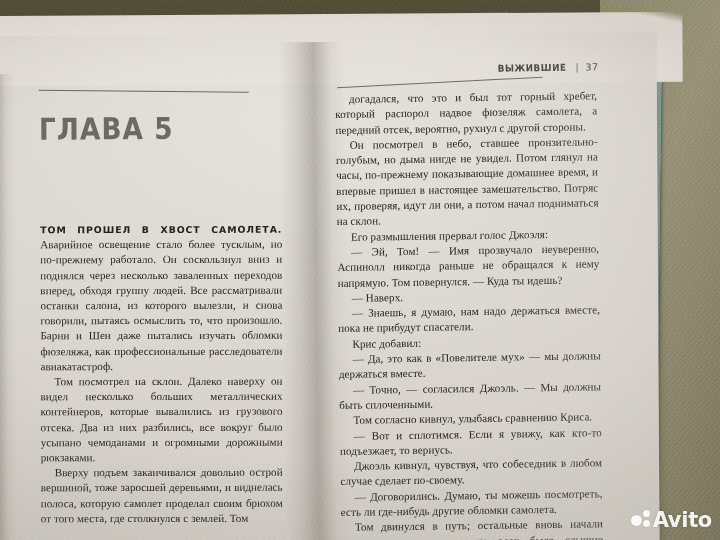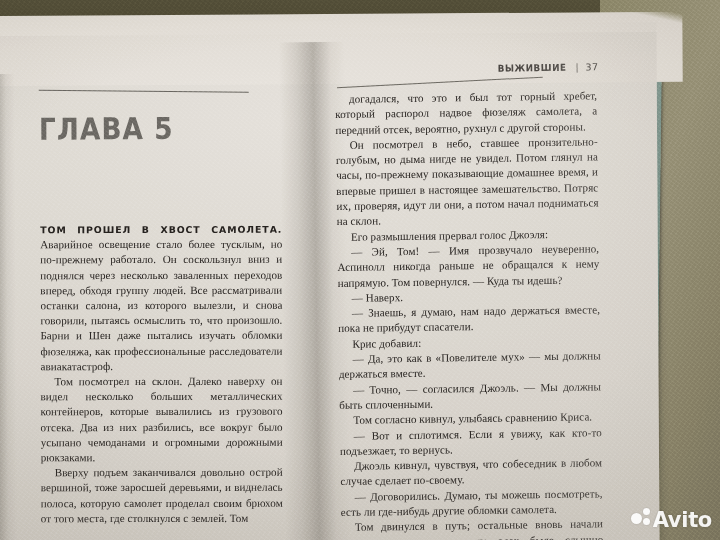--- a/index.html
+++ b/index.html
@@ -226,21 +226,21 @@
     background: linear-gradient(90deg, rgba(222,218,211,0) 0%, rgba(214,210,202,.12) 60%, rgba(206,201,193,.22) 100%);
     pointer-events: none;
   }
 
   
   .watermark {
     position: absolute;
     right: 8px;
     bottom: 8px;
     display: flex;
-    align-items: flex-start;
+    align-items: flex-end;
     opacity: .92;
     pointer-events: none;
   }
   .wm-dots {
     position: relative;
     width: 22px;
     height: 22px;
   }
   .wm-dots i {
     position: absolute;

